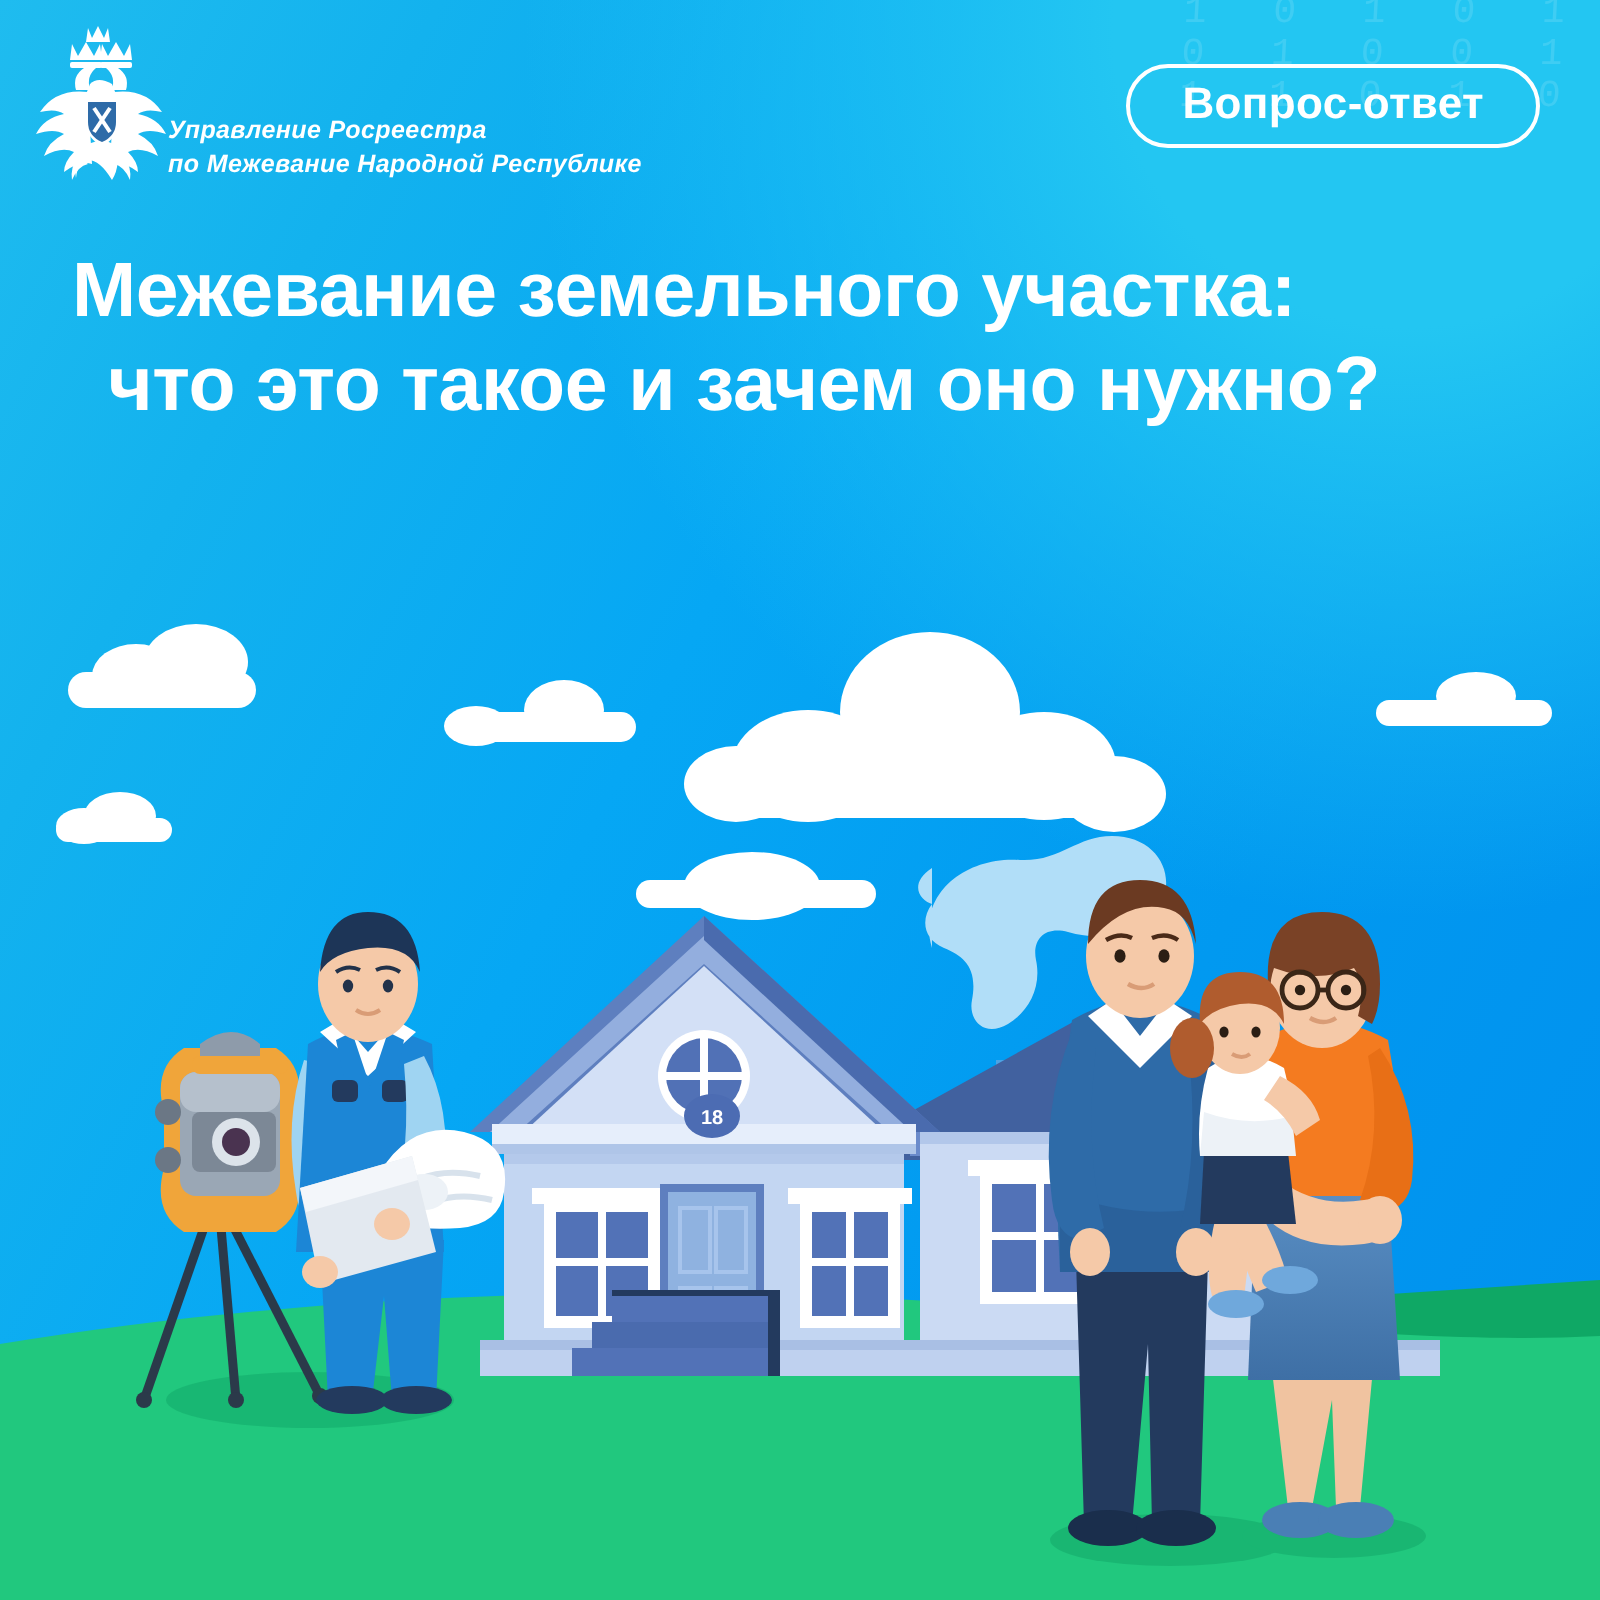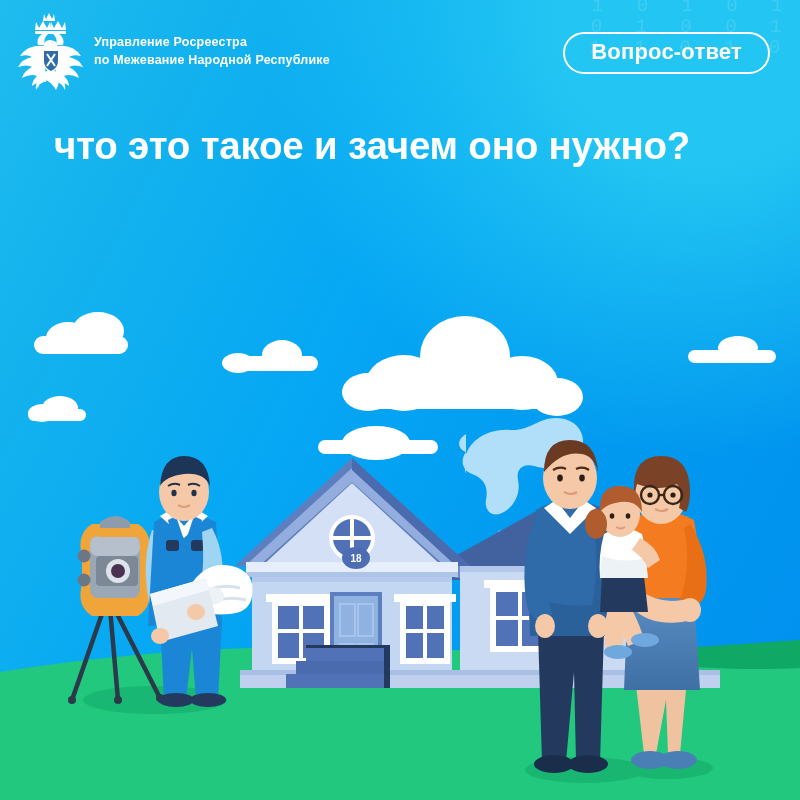--- a/index.html
+++ b/index.html
@@ -21,21 +21,21 @@
   .binary{
     position:absolute;top:-4px;right:0;width:210px;height:90px;
     font-family:"Liberation Mono","DejaVu Sans Mono",monospace;
     font-size:19px;line-height:21px;letter-spacing:11px;
     color:rgba(255,255,255,.13);
     white-space:pre;overflow:hidden;text-align:right;
     transform:skewX(-3deg);
   }
 
   
-  .brand{position:absolute;left:14px;top:12px;display:flex;align-items:center;gap:10px;}
+  .brand{position:absolute;left:14px;top:12px;display:flex;align-items:flex-end;font-style:italic;}
   .emblem{width:70px;height:80px;flex:0 0 auto;}
   .brand-text{color:#FFFFFF;font-size:12.5px;font-weight:bold;line-height:1.42;letter-spacing:.2px;}
   .brand-text div{white-space:nowrap;}
 
   .badge{
     position:absolute;right:30px;top:32px;
     border:2.5px solid #FFFFFF;border-radius:26px;
     padding:7px 26px 9px;
     color:#FFFFFF;font-size:22px;font-weight:bold;letter-spacing:.2px;
     line-height:1;
@@ -399,16 +399,17 @@
     </svg>
     <div class="brand-text">
       <div>Управление Росреестра</div>
       <div>по Межевание Народной Республике</div>
     </div>
   </div>
 
   <div class="badge">Вопрос-ответ</div>
 
   <div class="heading">
+    <div class="l1">Межевание земельного участка:</div>
     <div class="l2">что это такое и зачем оно нужно?</div>
   </div>
 
 </div>
 
 </body></html>

